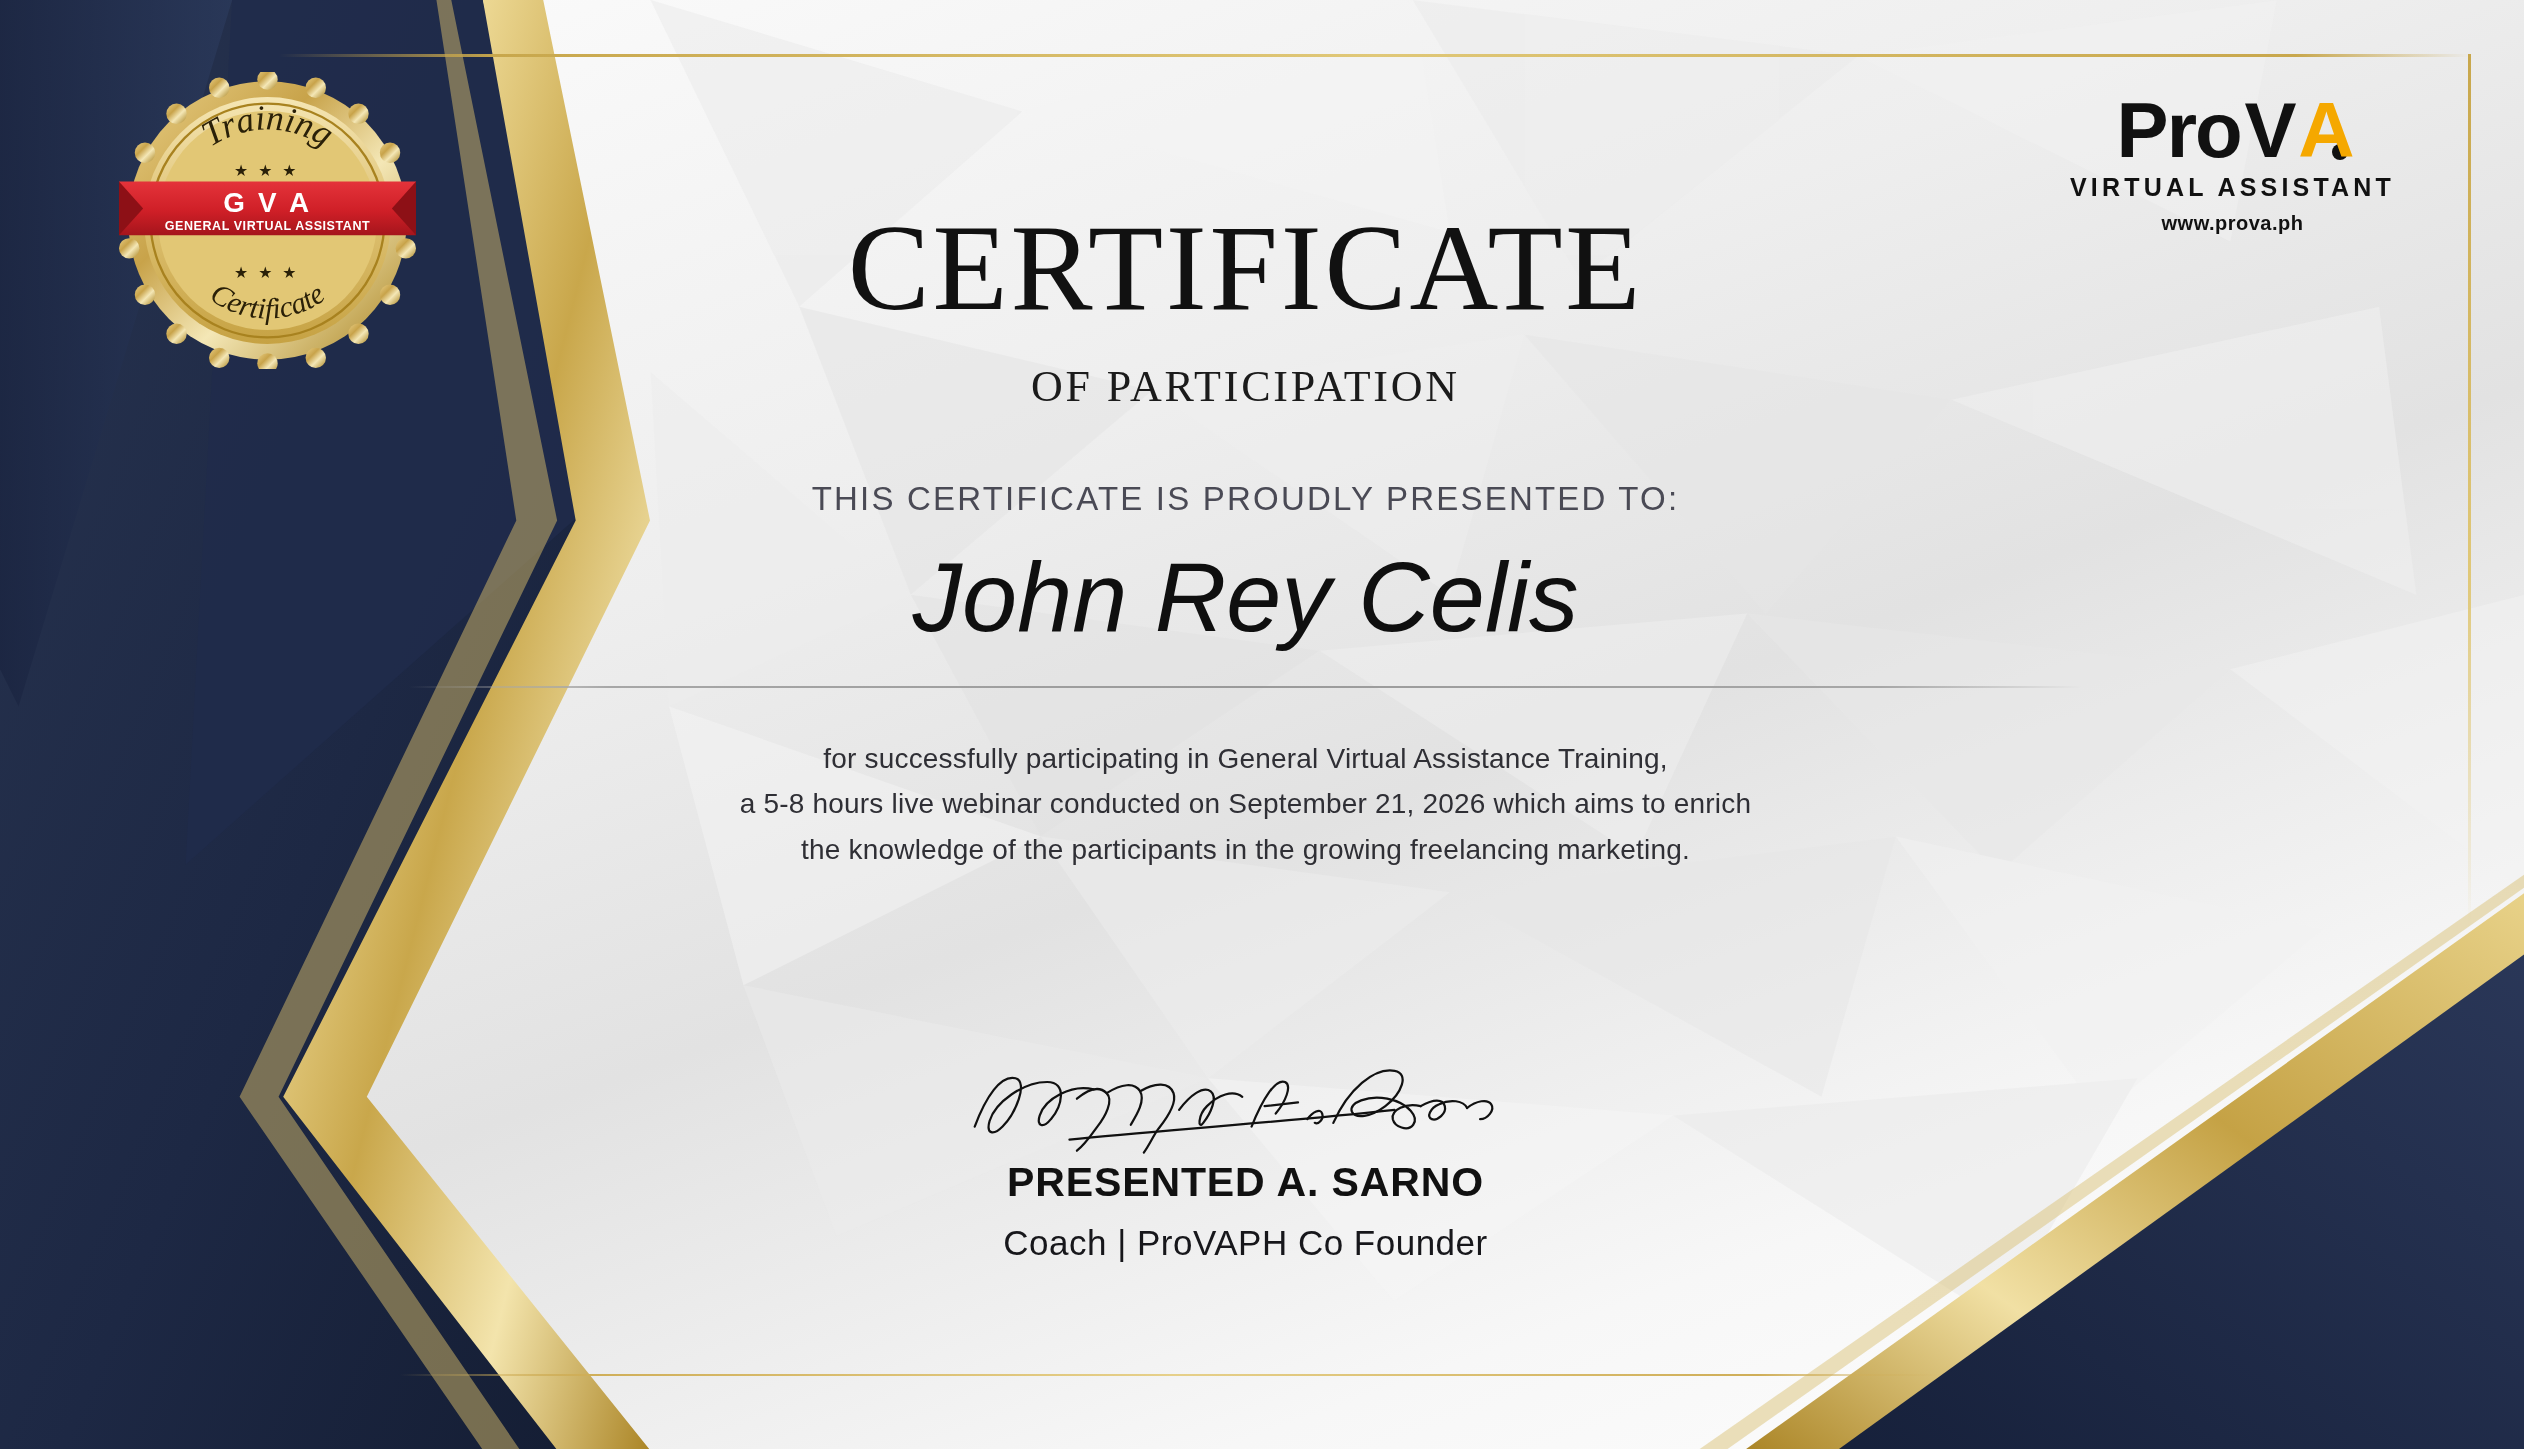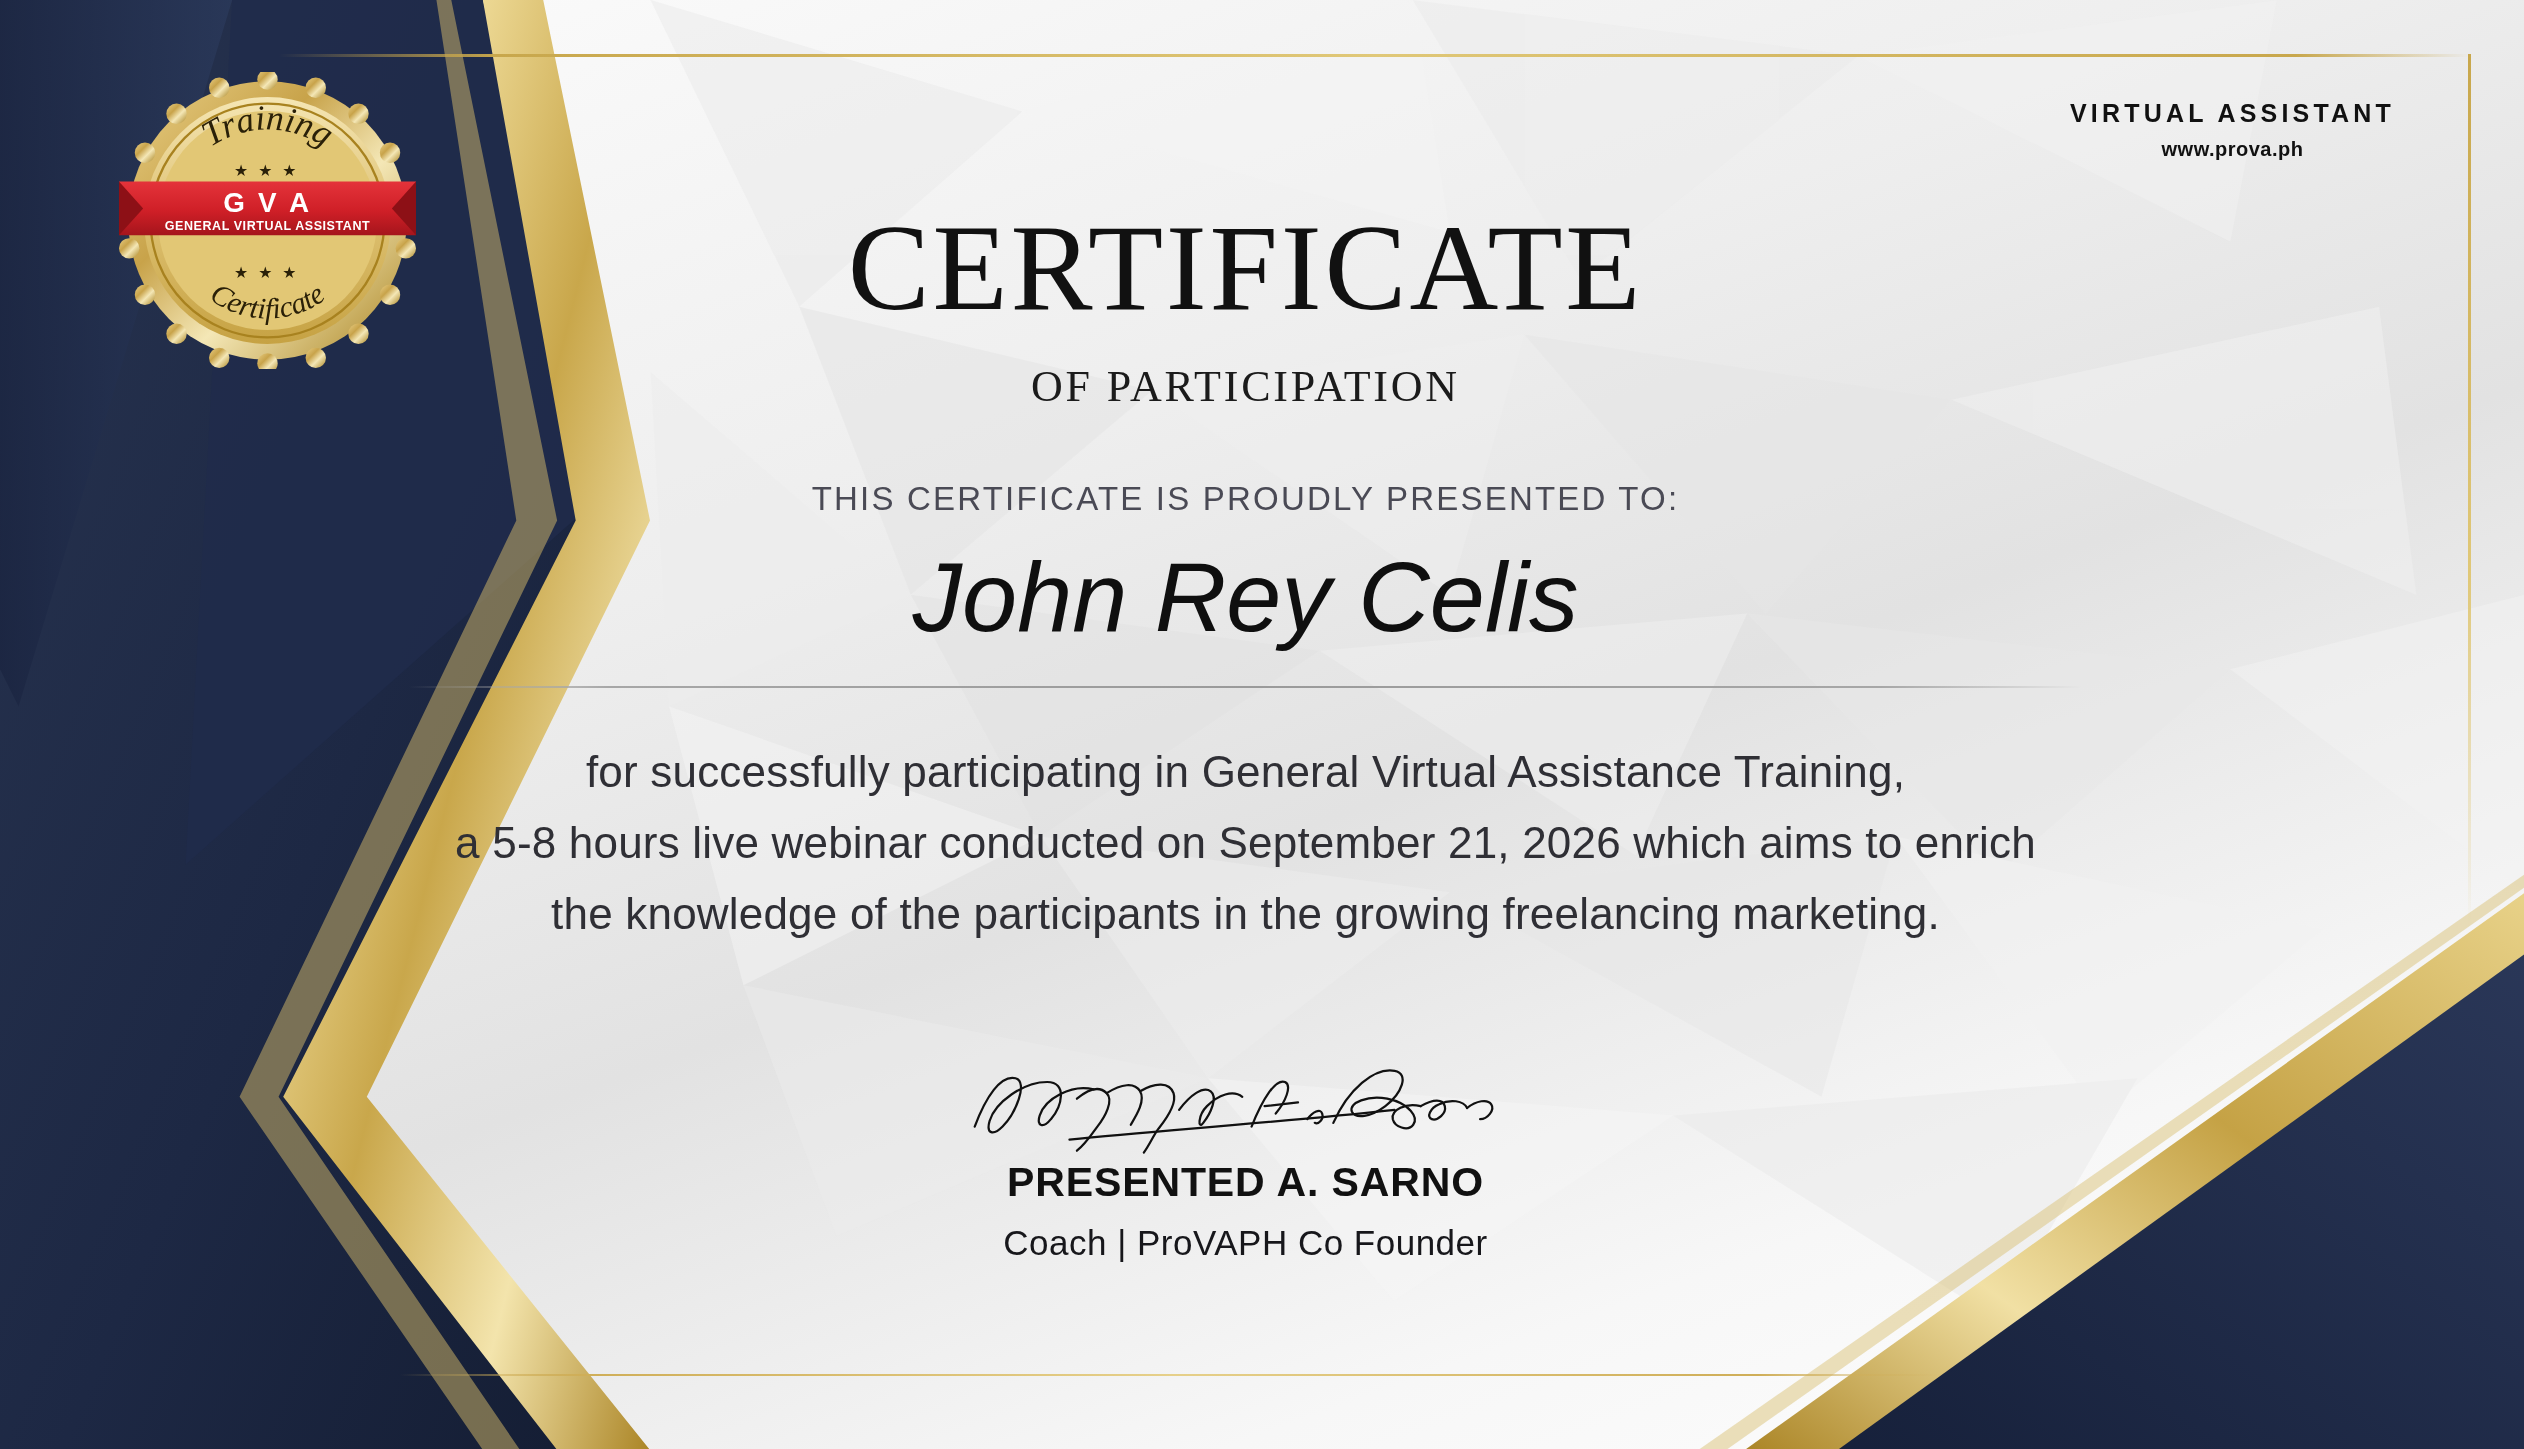--- a/index.html
+++ b/index.html
@@ -167,21 +167,21 @@
     line-height: 1.05;
   }
   .divider {
     width: 1673px;
     height: 1.9px;
     margin: 37px auto 0 auto;
     background: linear-gradient(90deg, rgba(150,150,150,0) 0%, #a7a7a7 12%, #9a9a9a 50%, #a7a7a7 88%, rgba(150,150,150,0) 100%);
   }
   .body-text {
     font-family: "Liberation Sans", sans-serif;
-    font-size: 44px;
+    font-size: 28px;
     line-height: 1.62;
     color: #2f2f35;
     margin-top: 48px;
     letter-spacing: 0.2px;
   }
 
   
   .sig-block {
     position: absolute;
     left: 50%;
@@ -361,20 +361,26 @@
 
       <polygon points="0,118 320,118 320,176 0,176" fill="url(#ribbonRed)"></polygon>
       <polygon points="0,118 26,147 0,176" fill="#8d1016"></polygon>
       <polygon points="320,118 294,147 320,176" fill="#8d1016"></polygon>
       <text x="160" y="151" font-size="30" font-weight="bold" fill="#ffffff" text-anchor="middle" font-family="Liberation Sans, sans-serif" letter-spacing="3">G V A</text>
       <text x="160" y="170" font-size="13.5" font-weight="bold" fill="#ffffff" text-anchor="middle" font-family="Liberation Sans, sans-serif" letter-spacing="0.6">GENERAL VIRTUAL ASSISTANT</text>
     </svg>
   </div>
 
   <div class="logo">
+    <div class="logo-mark">
+      <span class="logo-pro">Pro</span>
+      <span class="logo-v">V</span>
+      <span class="logo-a">A</span>
+      <span class="logo-dot"></span>
+    </div>
     <div class="logo-sub">VIRTUAL ASSISTANT</div>
     <div class="logo-url">www.prova.ph</div>
   </div>
 
   <div class="content">
     <div class="title">CERTIFICATE</div>
     <div class="subtitle">OF PARTICIPATION</div>
     <div class="presented">THIS CERTIFICATE IS PROUDLY PRESENTED TO:</div>
     <div class="recipient">John Rey Celis</div>
     <div class="divider"></div>

